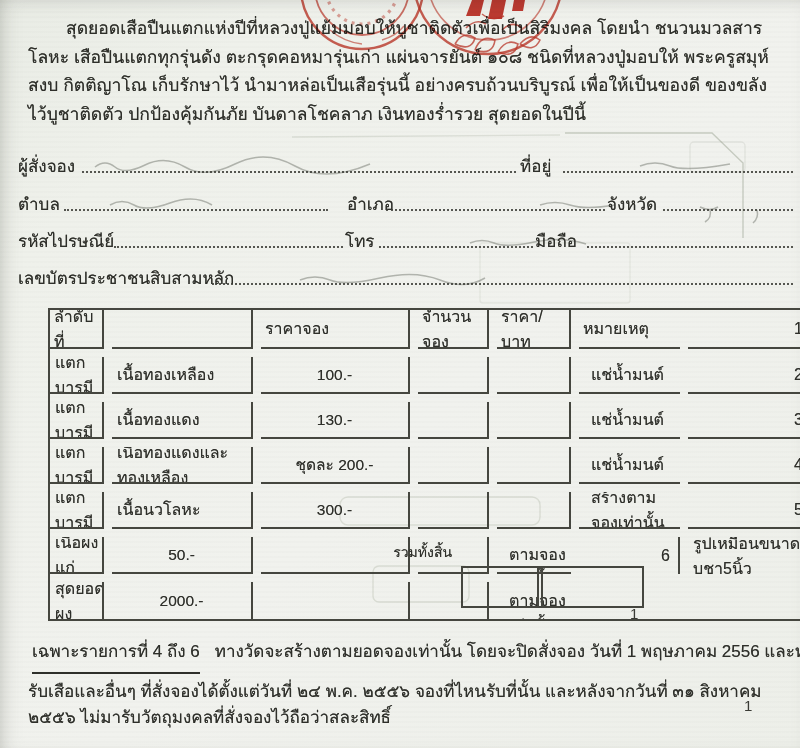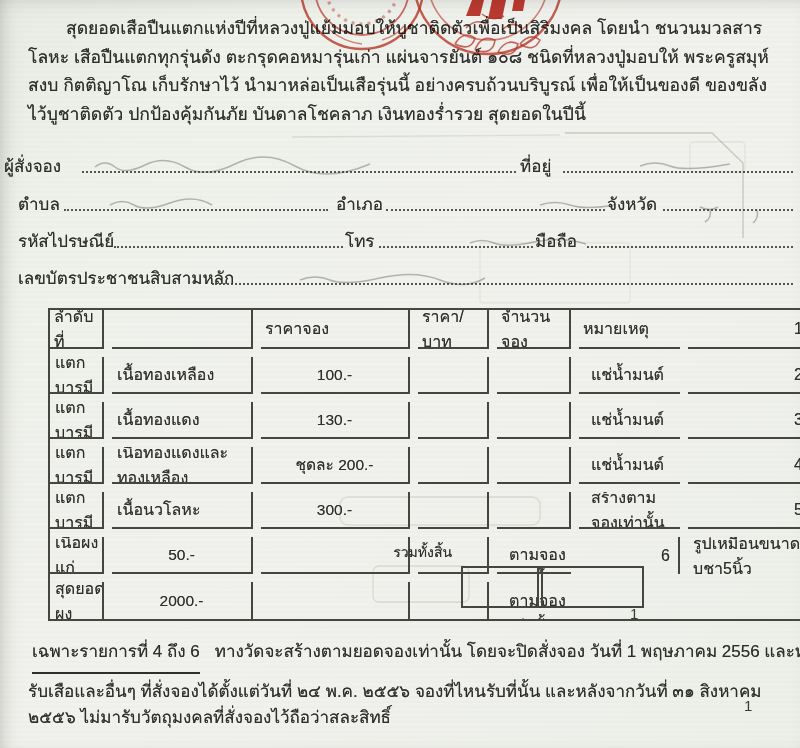--- a/index.html
+++ b/index.html
@@ -92,49 +92,49 @@
       <path d="M700,207 q10,5 18,0 m-8,2 q2,9 -5,13"></path>
       <path d="M470,243 q12,-5 24,0 t40,-1 t52,2"></path>
       <path d="M300,280 q15,-6 30,0 t50,-2 t60,2 t45,-2"></path>
       <path d="M757,210 q2,8 -4,13"></path>
     </g>
   </svg>
 
   <div class="intro">สุดยอดเสือปืนแตกแห่งปีที่หลวงปู่แย้มมอบให้บูชาติดตัวเพื่อเป็นสิริมงคล โดยนำ ชนวนมวลสาร โลหะ เสือปืนแตกทุกรุ่นดัง ตะกรุดคอหมารุ่นเก่า แผ่นจารยันต์ ๑๐๘ ชนิดที่หลวงปู่มอบให้ พระครูสมุห์สงบ กิตติญาโณ เก็บรักษาไว้ นำมาหล่อเป็นเสือรุ่นนี้ อย่างครบถ้วนบริบูรณ์ เพื่อให้เป็นของดี ของขลัง ไว้บูชาติดตัว ปกป้องคุ้มกันภัย บันดาลโชคลาภ เงินทองร่ำรวย สุดยอดในปีนี้</div>
 
   <div>
-    <span class="txt" style="left:4px;top:152px">ผู้สั่งจอง</span>
+    <span class="txt" style="left:18px;top:152px">ผู้สั่งจอง</span>
     <div class="dots" style="left:82px;top:171px;width:434px"></div>
     <span class="txt" style="left:520px;top:152px">ที่อยู่</span>
     <div class="dots" style="left:563px;top:171px;width:230px"></div>
 
     <span class="txt" style="left:18px;top:190px">ตำบล</span>
     <div class="dots" style="left:64px;top:209px;width:264px"></div>
-    <span class="txt" style="left:336px;top:190px">อำเภอ</span>
+    <span class="txt" style="left:347px;top:190px">อำเภอ</span>
     <div class="dots" style="left:386px;top:209px;width:219px"></div>
     <span class="txt" style="left:607px;top:190px">จังหวัด</span>
     <div class="dots" style="left:663px;top:209px;width:130px"></div>
 
     <span class="txt" style="left:18px;top:227px">รหัสไปรษณีย์</span>
     <div class="dots" style="left:114px;top:246px;width:229px"></div>
     <span class="txt" style="left:345px;top:227px">โทร</span>
     <div class="dots" style="left:379px;top:246px;width:154px"></div>
     <span class="txt" style="left:535px;top:227px">มือถือ</span>
     <div class="dots" style="left:587px;top:246px;width:206px"></div>
 
     <span class="txt" style="left:18px;top:264px">เลขบัตรประชาชนสิบสามหลัก</span>
     <div class="dots" style="left:212px;top:283px;width:581px"></div>
   </div>
 
   <div class="tbl" id="tbl">
       <div class="cell hd c0">ลำดับที่</div>
       <div class="cell hd c2"></div>
       <div class="cell hd c3">ราคาจอง</div>
+      <div class="cell hd c4">จำนวนจอง</div>
       <div class="cell hd c5">ราคา/บาท</div>
-      <div class="cell hd c4">จำนวนจอง</div>
       <div class="cell hd c6 cr">หมายเหตุ</div>
       <div class="cell c0">1</div>
       <div class="cell c1">เสือปืนแตกบารมี ๙๗</div>
       <div class="cell c2">เนื้อทองเหลือง</div>
       <div class="cell c3">100.-</div>
       <div class="cell c4"></div>
       <div class="cell c5"></div>
       <div class="cell c6 cr">แช่น้ำมนต์</div>
       <div class="cell c0">2</div>
       <div class="cell c1">เสือปืนแตกบารมี ๙๗</div>

